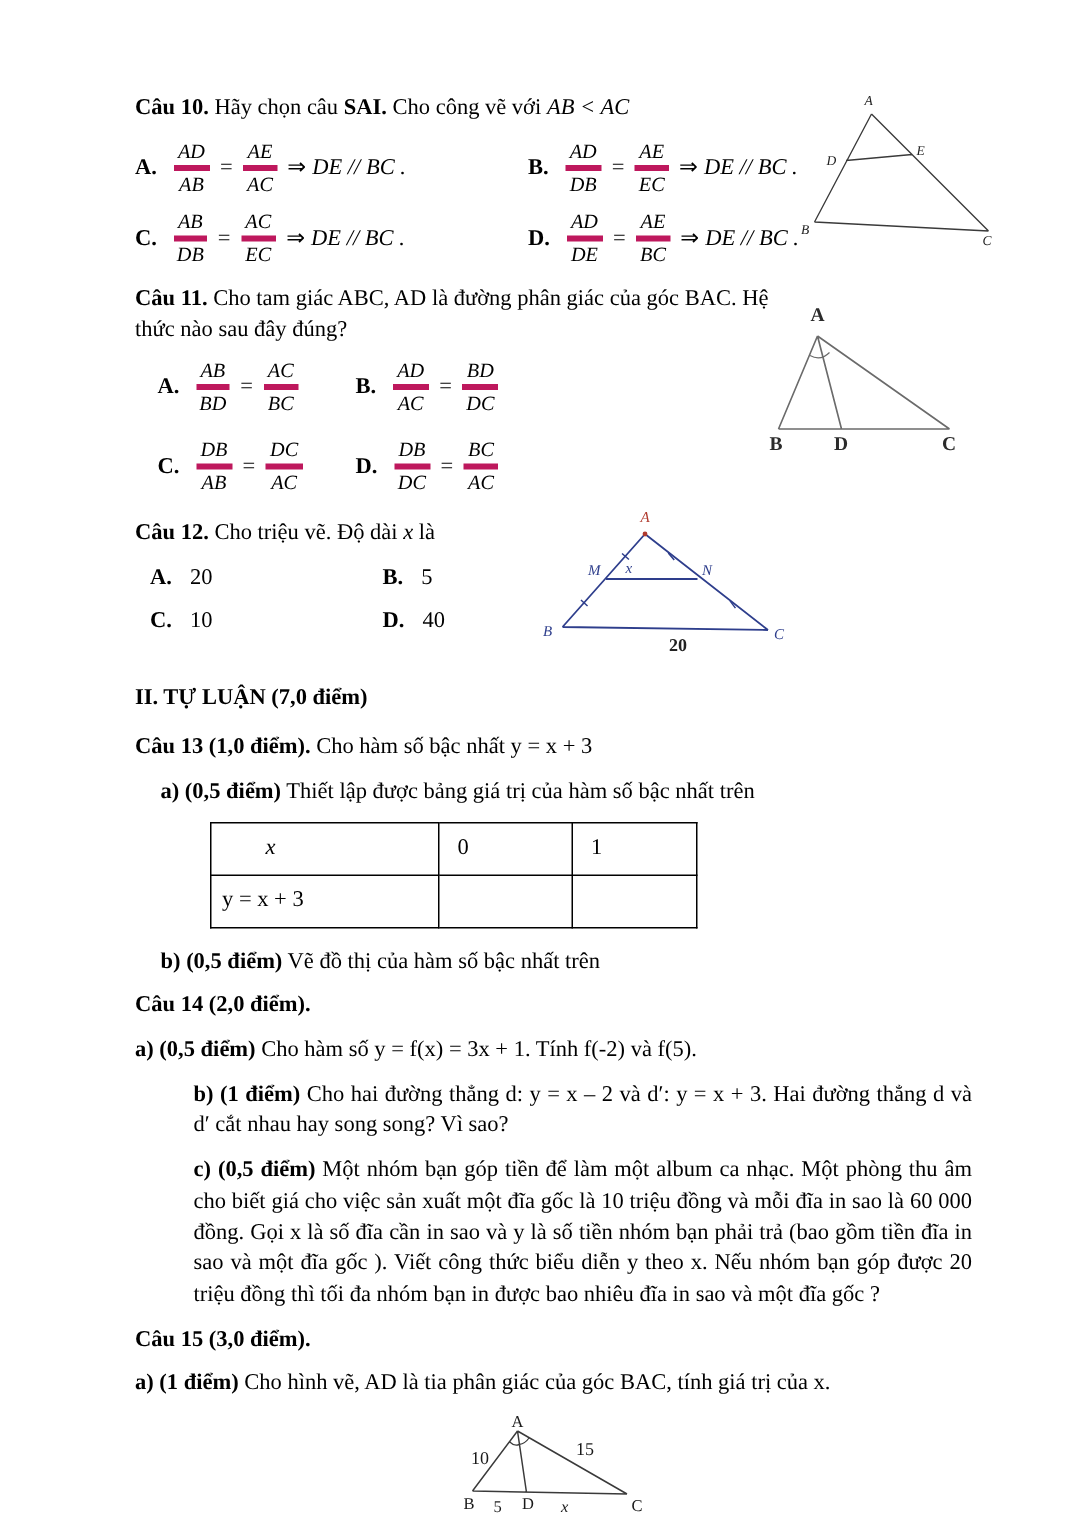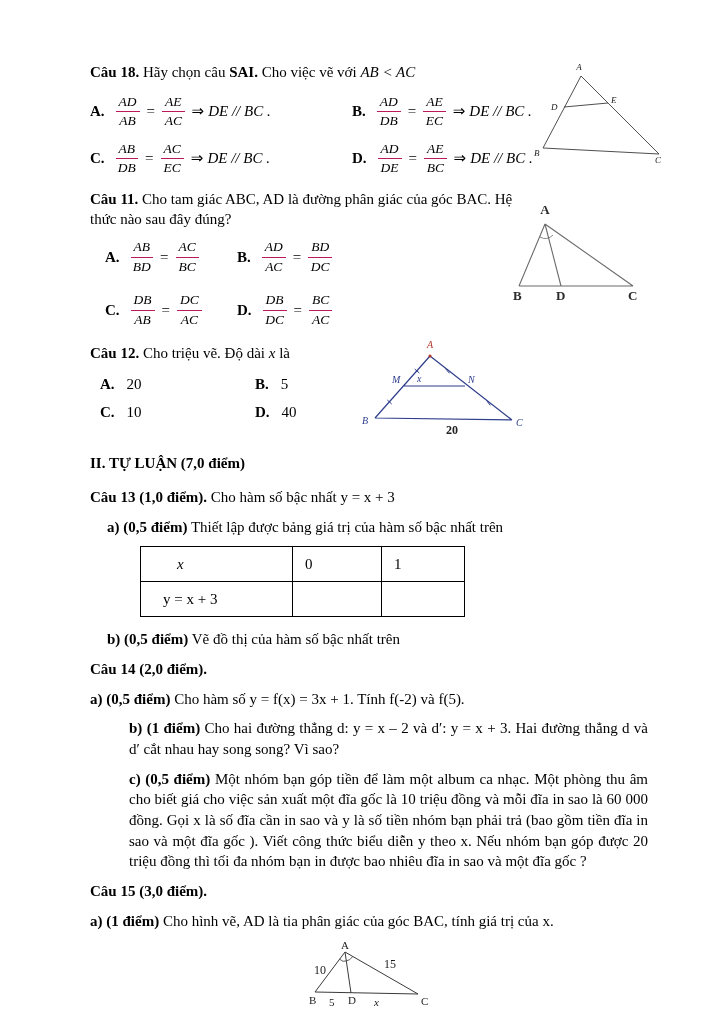--- a/index.html
+++ b/index.html
@@ -3,57 +3,57 @@
 <meta charset="utf-8">
 <style>
   html,body{margin:0;padding:0;}
   body{background:#fff;font-family:"Liberation Serif",serif;color:#000;}
   .page{position:relative;width:724px;height:1024px;background:#fff;padding:62px 76px 0 90px;box-sizing:border-box;overflow:hidden;font-size:15px;line-height:1.38;}
   b{font-weight:bold;}
   .math{font-style:italic;}
   p{margin:0 0 9px 0;}
   .q-head{margin-bottom:10px;}
   .frac{display:inline-block;vertical-align:middle;text-align:center;font-style:italic;font-size:13.5px;line-height:1.2;margin:0 3px;}
-  .frac .num{display:block;border-bottom:1px solid #be185d;padding:0 3px 1px;}
+  .frac .num{display:block;border-bottom:4px solid #be185d;padding:0 3px 1px;}
   .frac .den{display:block;padding-top:1px;}
   .opt{display:flex;align-items:center;gap:4px;min-height:38px;}
   .olabel{margin-right:4px;}
   .q10-grid{display:grid;grid-template-columns:262px auto;row-gap:9px;margin-bottom:11px;}
   .q11-head{width:432px;margin-bottom:8px;}
   .q11-grid{display:grid;grid-template-columns:132px auto;row-gap:15px;margin:0 0 14px 15px;width:345px;}
   .q12-grid{display:grid;grid-template-columns:155px auto;row-gap:8px;margin:2px 0 30px 10px;width:330px;}
   .q12-opt{min-height:20px;}
   .q12-opt b{margin-right:8px;}
   .section-head{margin:0 0 13px 0;}
   .ital{}
   .sub{margin-left:17px;}
   .q13-table{border-collapse:collapse;margin:4px 0 12px 50px;}
   .q13-table td{border:1px solid #000;height:34px;padding:0 0 0 12px;vertical-align:middle;}
-  .q13-table .c1{width:115px;padding-left:22px;}
+  .q13-table .c1{width:115px;padding-left:7px;}
   .q13-table .c2{width:76px;}
   .q13-table .c3{width:70px;}
   .q13-table .cx{font-style:italic;padding-left:36px;}
   .just{text-align:justify;margin-left:39px;}
   .fig{position:absolute;}
   .fig1{left:533px;top:60px;}
   .fig2{left:503px;top:196px;}
   .fig3{left:360px;top:336px;}
   .fig4{position:static;display:block;margin:2px 0 0 210px;}
 </style>
 </head>
 <body>
 
 <div class="page">
 
   <section>
     <p class="q-head">
-      <b>Câu 18.</b>
+      <b>Câu 10.</b>
       <span>Hãy chọn câu</span>
       <b>SAI.</b>
-      <span>Cho việc vẽ với</span>
+      <span>Cho công vẽ với</span>
       <span class="math">AB &lt; AC</span>
     </p>
     <div class="q10-grid">
       <div class="opt">
         <b class="olabel">A.</b>
         <span class="frac">
             <span class="num">AD</span>
             <span class="den">AB</span>
           </span>
         <span>=</span>

